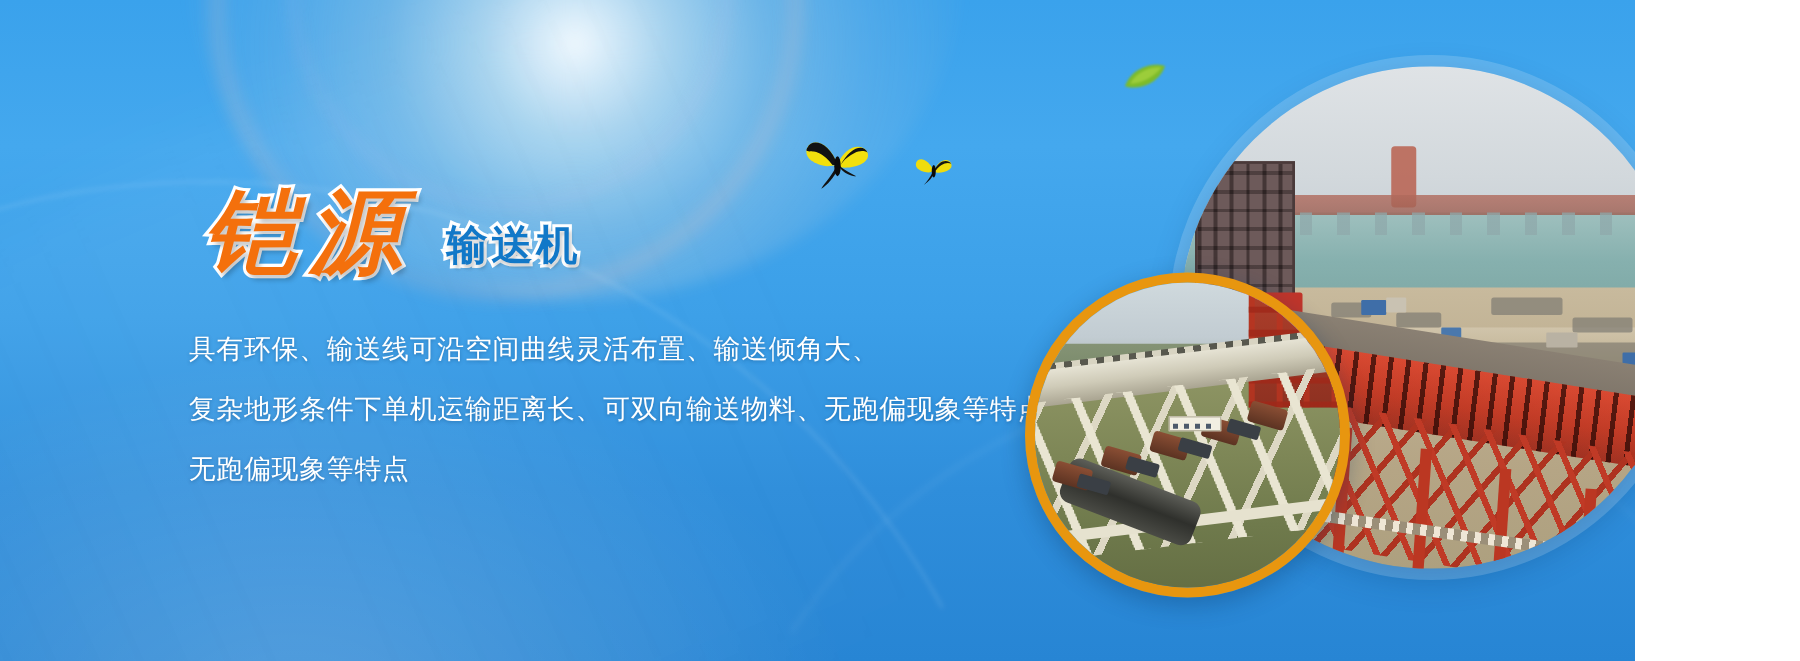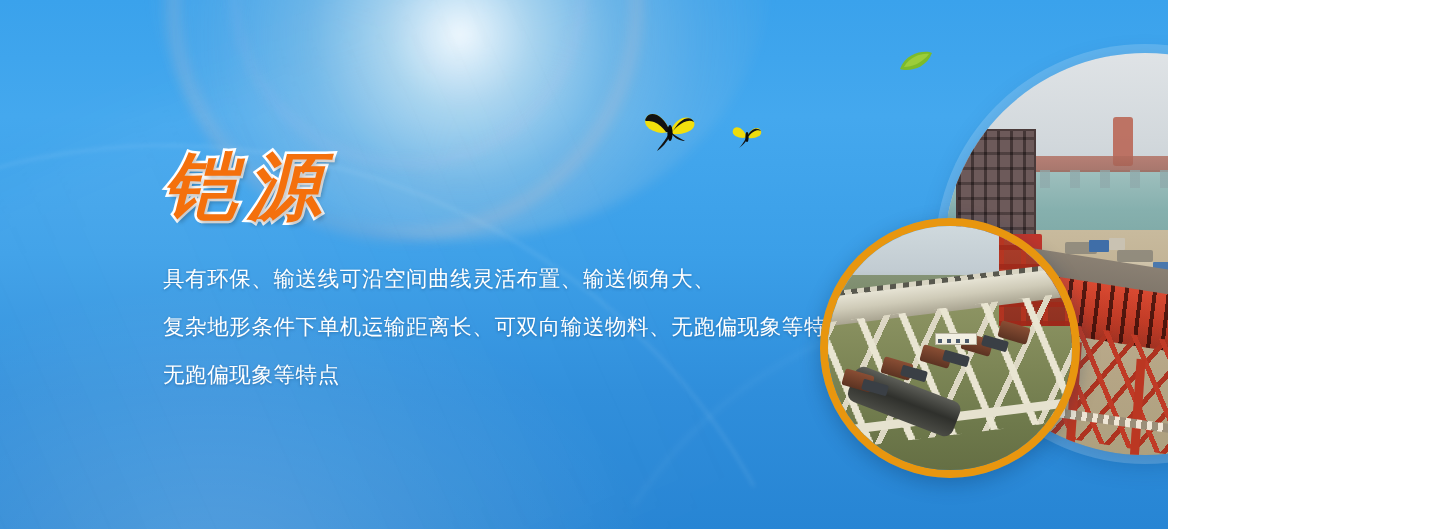--- a/index.html
+++ b/index.html
@@ -2,21 +2,21 @@
 <html><head>
 <meta charset="utf-8">
 <style>
   * { margin:0; padding:0; box-sizing:border-box; }
   html,body {
     width:1440px; height:529px; overflow:hidden;
     font-family:"Liberation Sans","DejaVu Sans",sans-serif;
   }
 
   #banner {
-    position:relative; width:1168px; height:529px; overflow:hidden;
+    position:relative; width:1308px; height:529px; overflow:hidden;
     background:
       radial-gradient(ellipse 720px 440px at 18% 106%, rgba(255,255,255,0.16) 0%, rgba(255,255,255,0.0) 62%),
       linear-gradient(180deg, #3aa2ec 0%, #44a8ee 22%, #3b9fe8 48%, #2f8edb 74%, #2785d4 100%);
   }
 
   
   .sunglow {
     position:absolute; left:150px; top:-300px; width:620px; height:540px;
     border-radius:50%; pointer-events:none;
     background:radial-gradient(circle at 50% 62%,
@@ -78,21 +78,21 @@
     white-space:nowrap;
   }
   .brand-sub {
     font-size:33px; font-weight:700; color:#1178c8;
     letter-spacing:3px; line-height:1; margin-bottom:11px;
     -webkit-text-stroke:5px #ffffff; paint-order:stroke fill;
     text-shadow:2px 3px 3px rgba(0,0,0,0.20);
     white-space:nowrap;
   }
 
-  .desc { position:absolute; left:163px; top:255px; width:790px; }
+  .desc { position:absolute; left:151px; top:255px; width:790px; }
   .desc-line {
     font-size:21.5px; color:#ffffff; line-height:48px;
     letter-spacing:0.6px; white-space:nowrap;
     text-shadow:0 1px 3px rgba(10,60,110,0.42);
   }
 
   
   .butterfly { position:absolute; pointer-events:none; }
   .bfly-a { left:640px; top:108px; width:60px; height:46px; }
   .bfly-b { left:730px; top:123px; width:34px; height:26px; }
@@ -224,20 +224,21 @@
 
   <div class="sunglow"></div>
   <div class="flare-ring"></div>
   <div class="flare-ring2"></div>
   <div class="softbeam"></div>
   <div class="arc-sweep"></div>
   <div class="arc-sweep2"></div>
 
   <div class="headline-row">
     <div class="brand">铠源</div>
+    <div class="brand-sub">输送机</div>
   </div>
 
   <div class="desc">
     <div class="desc-line">具有环保、输送线可沿空间曲线灵活布置、输送倾角大、</div>
     <div class="desc-line">复杂地形条件下单机运输距离长、可双向输送物料、无跑偏现象等特点，</div>
     <div class="desc-line">无跑偏现象等特点</div>
   </div>
 
   <svg class="butterfly bfly-a" viewBox="0 0 60 46">
     <path d="M30 24 C24 6,10 2,6 10 C2 18,12 24,22 25 Z" fill="#f2e00d"></path>

